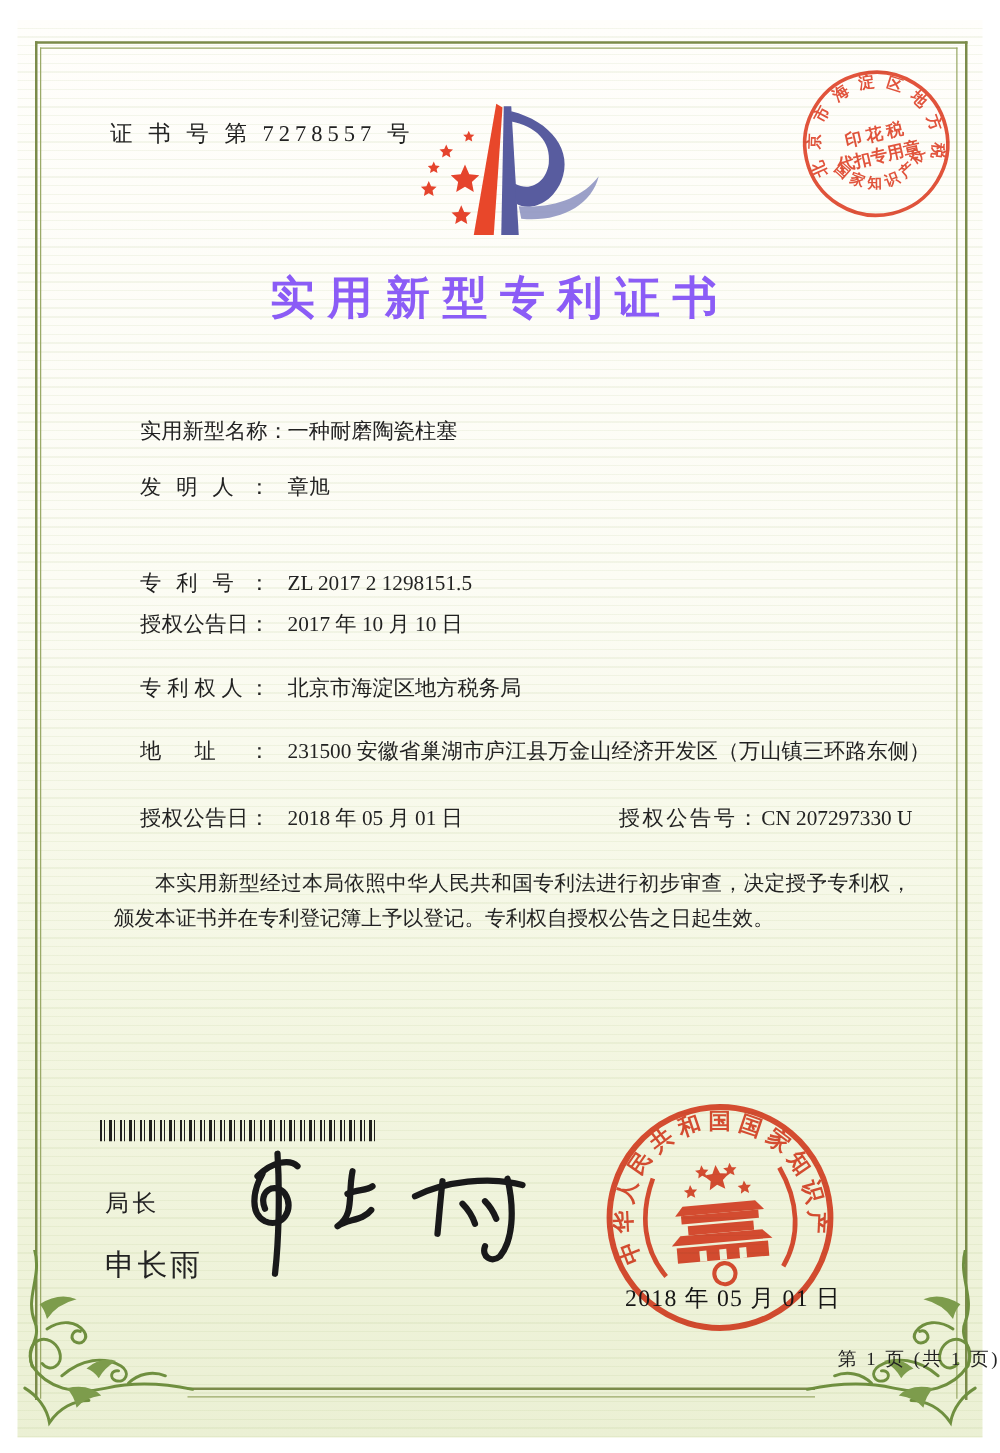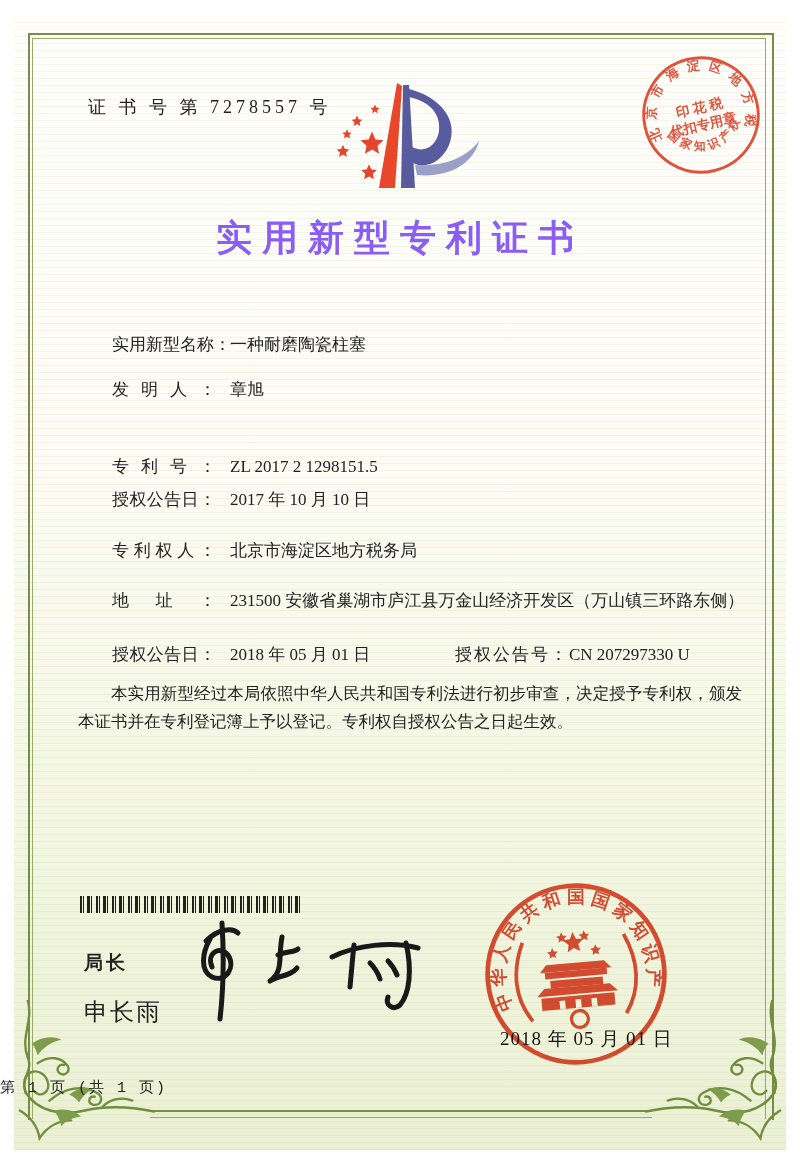--- a/index.html
+++ b/index.html
@@ -28,40 +28,40 @@
   .title{position:absolute;left:0;top:214px;width:100%;text-align:center;
          font-size:36px;font-weight:700;letter-spacing:10px;color:#8b5cf6;}
 
   .fields{position:absolute;left:75px;top:0;width:680px;}
   .frow{position:absolute;left:0;font-size:17px;line-height:1.45;white-space:nowrap;}
   .f-label{display:inline-block;width:104px;text-align:justify;text-align-last:justify;
            vertical-align:top;margin-left:37px;}
   .f-value{display:inline-block;margin-left:14px;vertical-align:top;white-space:normal;
            max-width:560px;}
   .gazette{position:absolute;left:455px;top:643px;font-size:17px;white-space:nowrap;}
-  .gz-label{letter-spacing:2px;}
+  .gz-label{letter-spacing:2px;margin-left:40px;}
 
   .body-text{position:absolute;left:74px;top:676px;width:672px;font-size:16.5px;
              line-height:28.4px;text-align:justify;}
-  .body-text p{margin:4px;text-indent:2em;}
+  .body-text p{margin:17px;text-indent:2em;}
 
   .barcode{position:absolute;left:80px;top:896px;width:222px;height:17px;
      background:
        repeating-linear-gradient(90deg,#20201e 0 2px,transparent 2px 3px,#20201e 3px 4px,transparent 4px 7px,
                                  #20201e 7px 10px,transparent 10px 11px,#20201e 11px 12px,transparent 12px 16px);}
-  .role{position:absolute;left:84px;top:950px;font-size:19px;letter-spacing:3px;font-weight:bold;}
+  .role{position:absolute;left:84px;top:950px;font-size:19px;letter-spacing:3px;}
   .signer{position:absolute;left:84px;top:996px;font-size:24px;letter-spacing:2px;}
   .signature{position:absolute;left:160px;top:915px;width:290px;height:120px;}
 
   .big-seal{position:absolute;left:482px;top:880px;width:188px;height:188px;
             transform:rotate(-5deg);mix-blend-mode:multiply;opacity:.95;}
   .seal-date{position:absolute;left:500px;top:1026px;font-size:19px;letter-spacing:1px;
              color:#161616;z-index:5;}
-  .footer{position:absolute;left:0;top:1078px;width:100%;text-align:left;font-size:15px;
-          letter-spacing:2px;font-family:Liberation Mono, monospace;}
+  .footer{position:absolute;left:0;top:1078px;width:100%;text-align:right;font-size:15px;
+          letter-spacing:2px;}
   svg text{font-family:"Liberation Serif","DejaVu Serif",serif;}
 </style>
 </head>
 <body>
 
 <div class="photo">
   <div class="paper"></div>
   <div class="border-outer"></div>
   <div class="border-inner"></div>
   <div class="border-bottom"></div>

